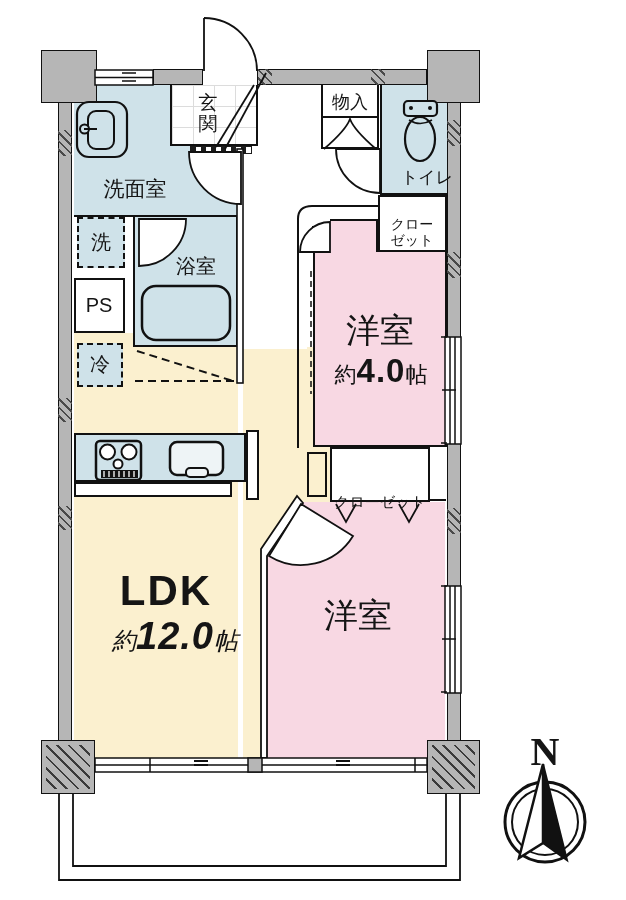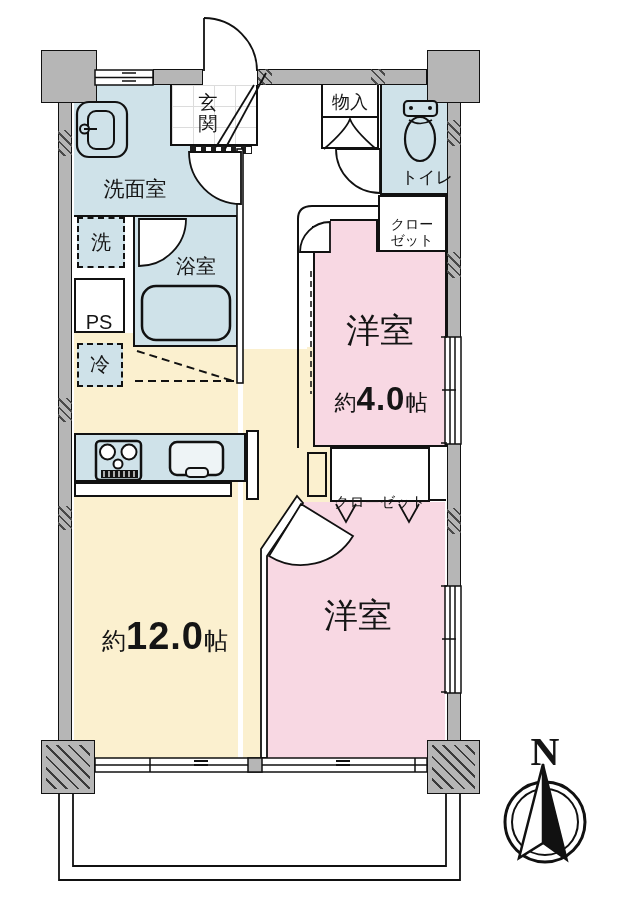--- a/index.html
+++ b/index.html
@@ -169,28 +169,29 @@
   <div class="lbl" style="left:415px;top:178px;font-size:17px;margin-left:12px;">トイレ</div>
   <div class="lbl" style="left:208px;top:114px;font-size:19px;width:1.1em;white-space:normal;word-break:break-all;line-height:1.1;">玄関</div>
   <div class="lbl" style="left:350px;top:102px;font-size:18px;">物入</div>
   <div class="lbl" style="left:412px;top:232px;font-size:14px;">
     <span style="display:block;">クロー</span>
     <span style="display:block;">ゼット</span>
   </div>
   <div class="lbl" style="left:380px;top:502px;font-size:15px;">クローゼット</div>
 
   <div class="lbl" style="left:380px;top:331px;font-size:34px;">洋室</div>
-  <div class="lbl" style="left:381px;top:371px;margin-top:28px;">
+  <div class="lbl" style="left:381px;top:371px;">
     <span class="sm">約</span><span class="num">4.0</span><span class="sm">帖</span>
   </div>
 
   <div class="lbl" style="left:358px;top:616px;font-size:34px;">洋室</div>
 
-  <div class="lbl" style="left:165px;top:637px;">
+  <div class="lbl" style="left:166px;top:591px;font-size:42px;font-weight:bold;letter-spacing:2px;">LDK</div>
+  <div class="lbl" style="left:175px;top:637px;font-style:italic;">
     <span class="smL">約</span><span class="numL">12.0</span><span class="smL">帖</span>
   </div>
 
-  <div class="lbl" style="left:99px;top:322px;font-size:20px;">PS</div>
+  <div class="lbl" style="left:99px;top:305px;font-size:20px;">PS</div>
   <div class="lbl" style="left:101px;top:242px;font-size:20px;">洗</div>
   <div class="lbl" style="left:100px;top:364px;font-size:20px;">冷</div>
   <div class="lbl" style="left:545px;top:752px;font-size:40px;font-weight:bold;font-family:'Liberation Serif','DejaVu Serif',serif;">N</div>
 
 </div>
 
 </body></html>

